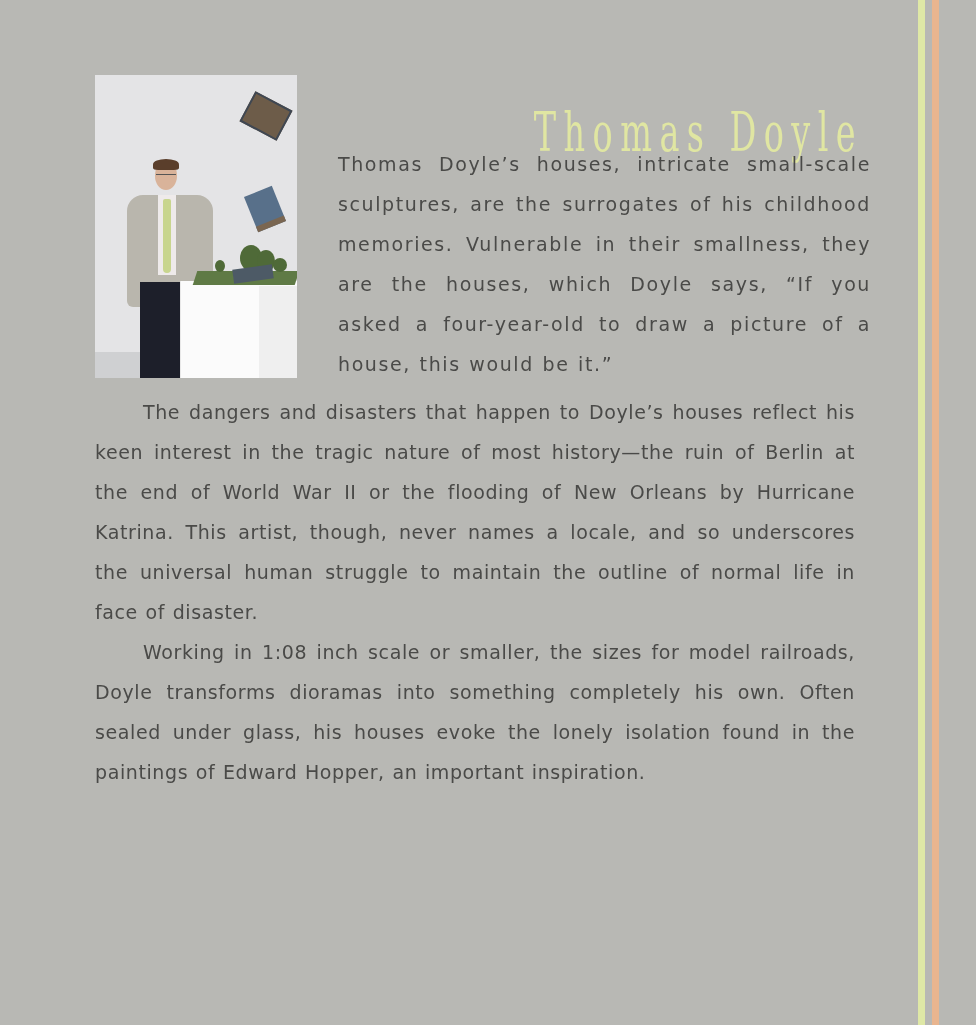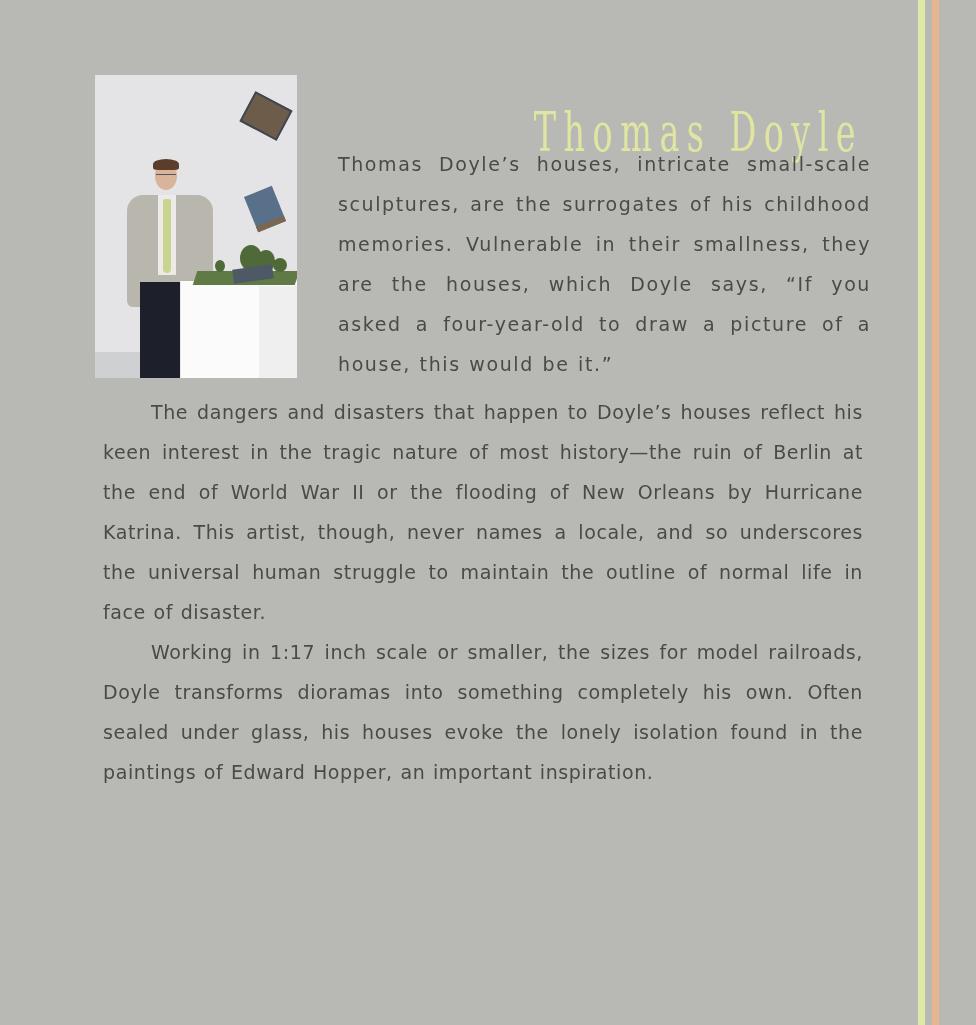--- a/index.html
+++ b/index.html
@@ -132,21 +132,21 @@
       text-align: justify;
       text-align-last: left;
     }
     .intro {
       left: 322px;
       top: 144px;
       width: 533px;
       margin-left: 16px;
     }
     .body {
-      left: 103px;
+      left: 95px;
       top: 392px;
       width: 760px;
     }
     .body p {
       text-indent: 48px;
     }
     .body p.cond {
       letter-spacing: 0.6px;
     }
   </style>
@@ -178,14 +178,14 @@
   <div class="tree" style="left:178px;top:183px;width:14px;height:14px;"></div>
   <div class="model-house"></div>
 </div>
 
 <div class="text intro">
   <p>Thomas Doyle’s houses, intricate small-scale sculptures, are the surrogates of his childhood memories. Vulnerable in their smallness, they are the houses, which Doyle says, “If you asked a four-year-old to draw a picture of a house, this would be it.”</p>
 </div>
 
 <div class="text body">
   <p class="cond">The dangers and disasters that happen to Doyle’s houses reflect his keen interest in the tragic nature of most history—the ruin of Berlin at the end of World War II or the flooding of New Orleans by Hurricane Katrina.  This artist, though, never names a locale, and so underscores the universal human struggle to maintain the outline of normal life in face of disaster.</p>
-  <p class="cond">Working in 1:17 inch scale or smaller, the sizes for model railroads, Doyle transforms dioramas into something completely his own. Often sealed under glass, his houses evoke the lonely isolation found in  the paintings of Edward Hopper, an important inspiration.</p>
+  <p class="cond">Working in 1:08 inch scale or smaller, the sizes for model railroads, Doyle transforms dioramas into something completely his own. Often sealed under glass, his houses evoke the lonely isolation found in  the paintings of Edward Hopper, an important inspiration.</p>
 </div>
 
 </body></html>

